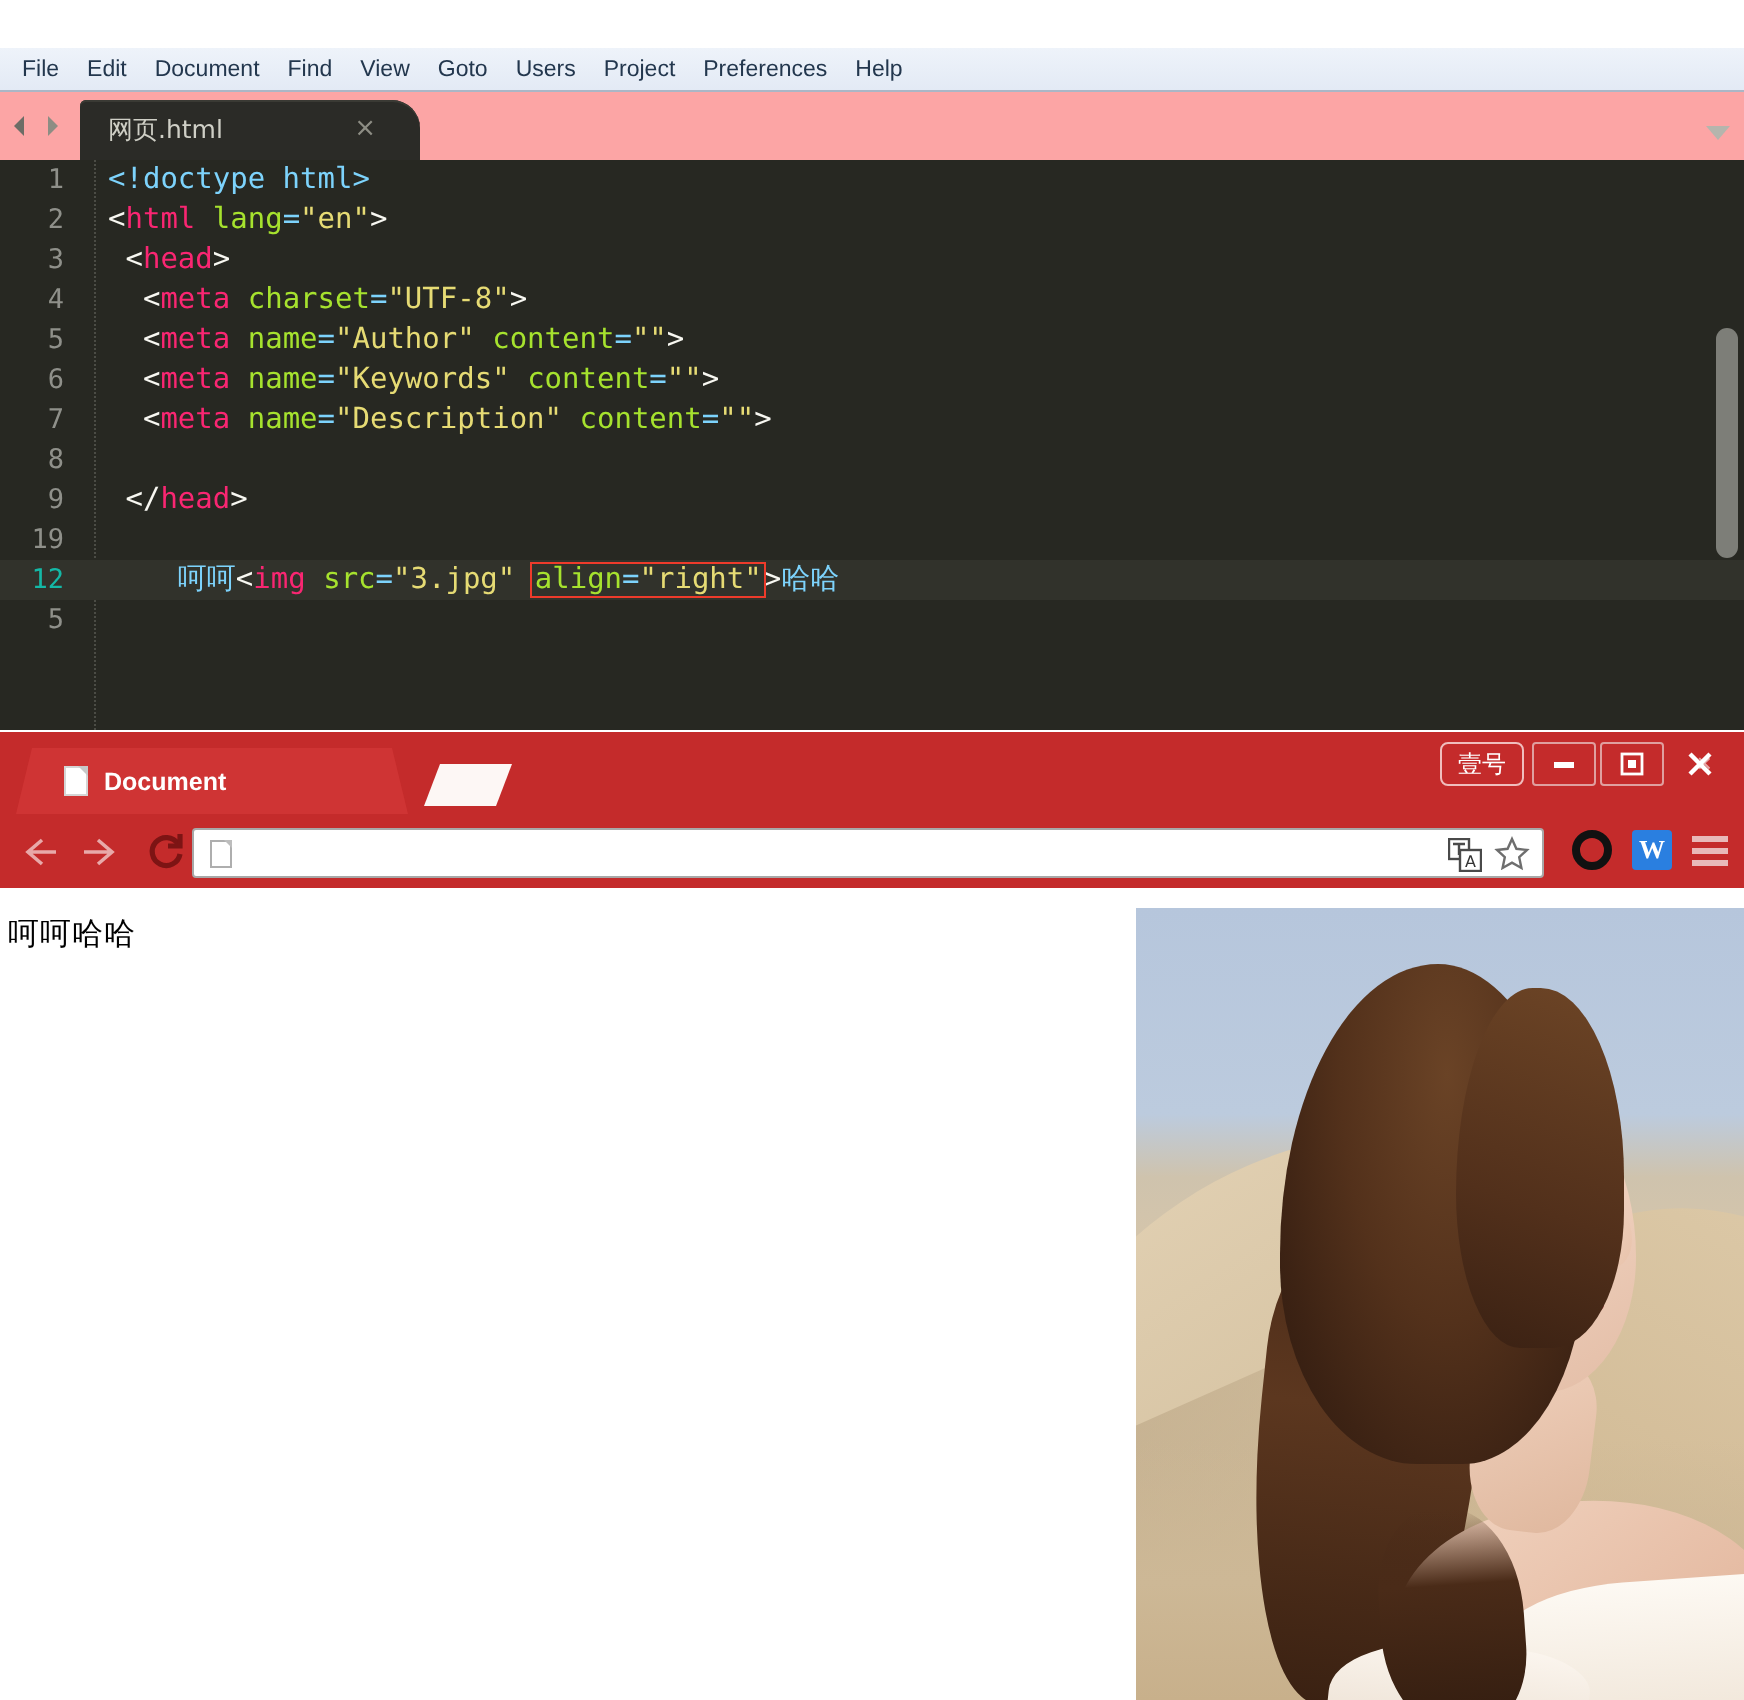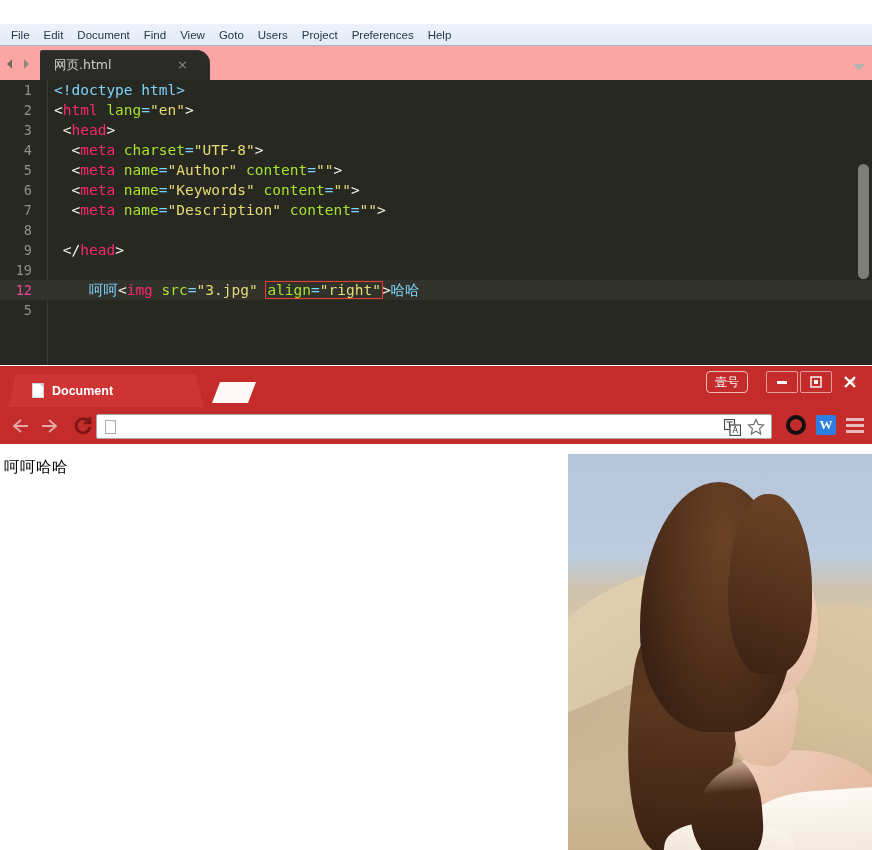--- a/index.html
+++ b/index.html
@@ -92,21 +92,21 @@
     position: relative; height: 20px; line-height: 20px;
     font-family: "DejaVu Sans Mono", monospace; font-size: 14.5px;
     white-space: pre;
   }
   .code-line .ln {
     position: absolute; left: 0; width: 32px; text-align: right;
     color: #8f908a; font-size: 13.5px;
   }
   .code-line .src { position: absolute; left: 54px; color: #f8f8f2; }
   .code-line.active { background: #31322b; }
-  .code-line.active .ln { color: #ec4899; }
+  .code-line.active .ln { color: #14b8a6; }
 
   .tok-tag   { color: #f92672; }
   .tok-attr  { color: #a6e22e; }
   .tok-str   { color: #e6db74; }
   .tok-plain { color: #7dd3fc; }
   .tok-punct { color: #f8f8f2; }
   .hl-box    { outline: 1px solid #ee3b2b; padding: 0 1px; }
 
   .st-scrollbar {
     position: absolute; right: 3px; top: 84px; width: 11px; height: 115px;
@@ -141,21 +141,21 @@
   }
   .br-tab-close {
     position: absolute; right: 16px; top: 8px; color: #e6a7a7; font-size: 13px;
   }
   .br-newtab {
     position: absolute; left: 212px; top: 16px; width: 44px; height: 21px;
     background: #fdf7f5;
     clip-path: polygon(8px 0, 44px 0, 36px 100%, 0 100%);
   }
   .br-numbtn {
-    position: absolute; right: 124px; top: 5px; height: 20px;
+    position: absolute; right: 110px; top: 5px; height: 20px;
     padding: 0 8px; border: 1px solid #f0bdbd; border-radius: 4px;
     color: #fff; font-size: 12px; display: flex; align-items: center;
     font-family: "DejaVu Sans", sans-serif;
   }
   .br-wc { position: absolute; top: 5px; display: flex; right: 6px; }
   .br-wbtn {
     width: 30px; height: 20px; margin-left: 2px;
     border: 1px solid #e09f9f; border-radius: 2px;
     display: flex; align-items: center; justify-content: center;
   }

